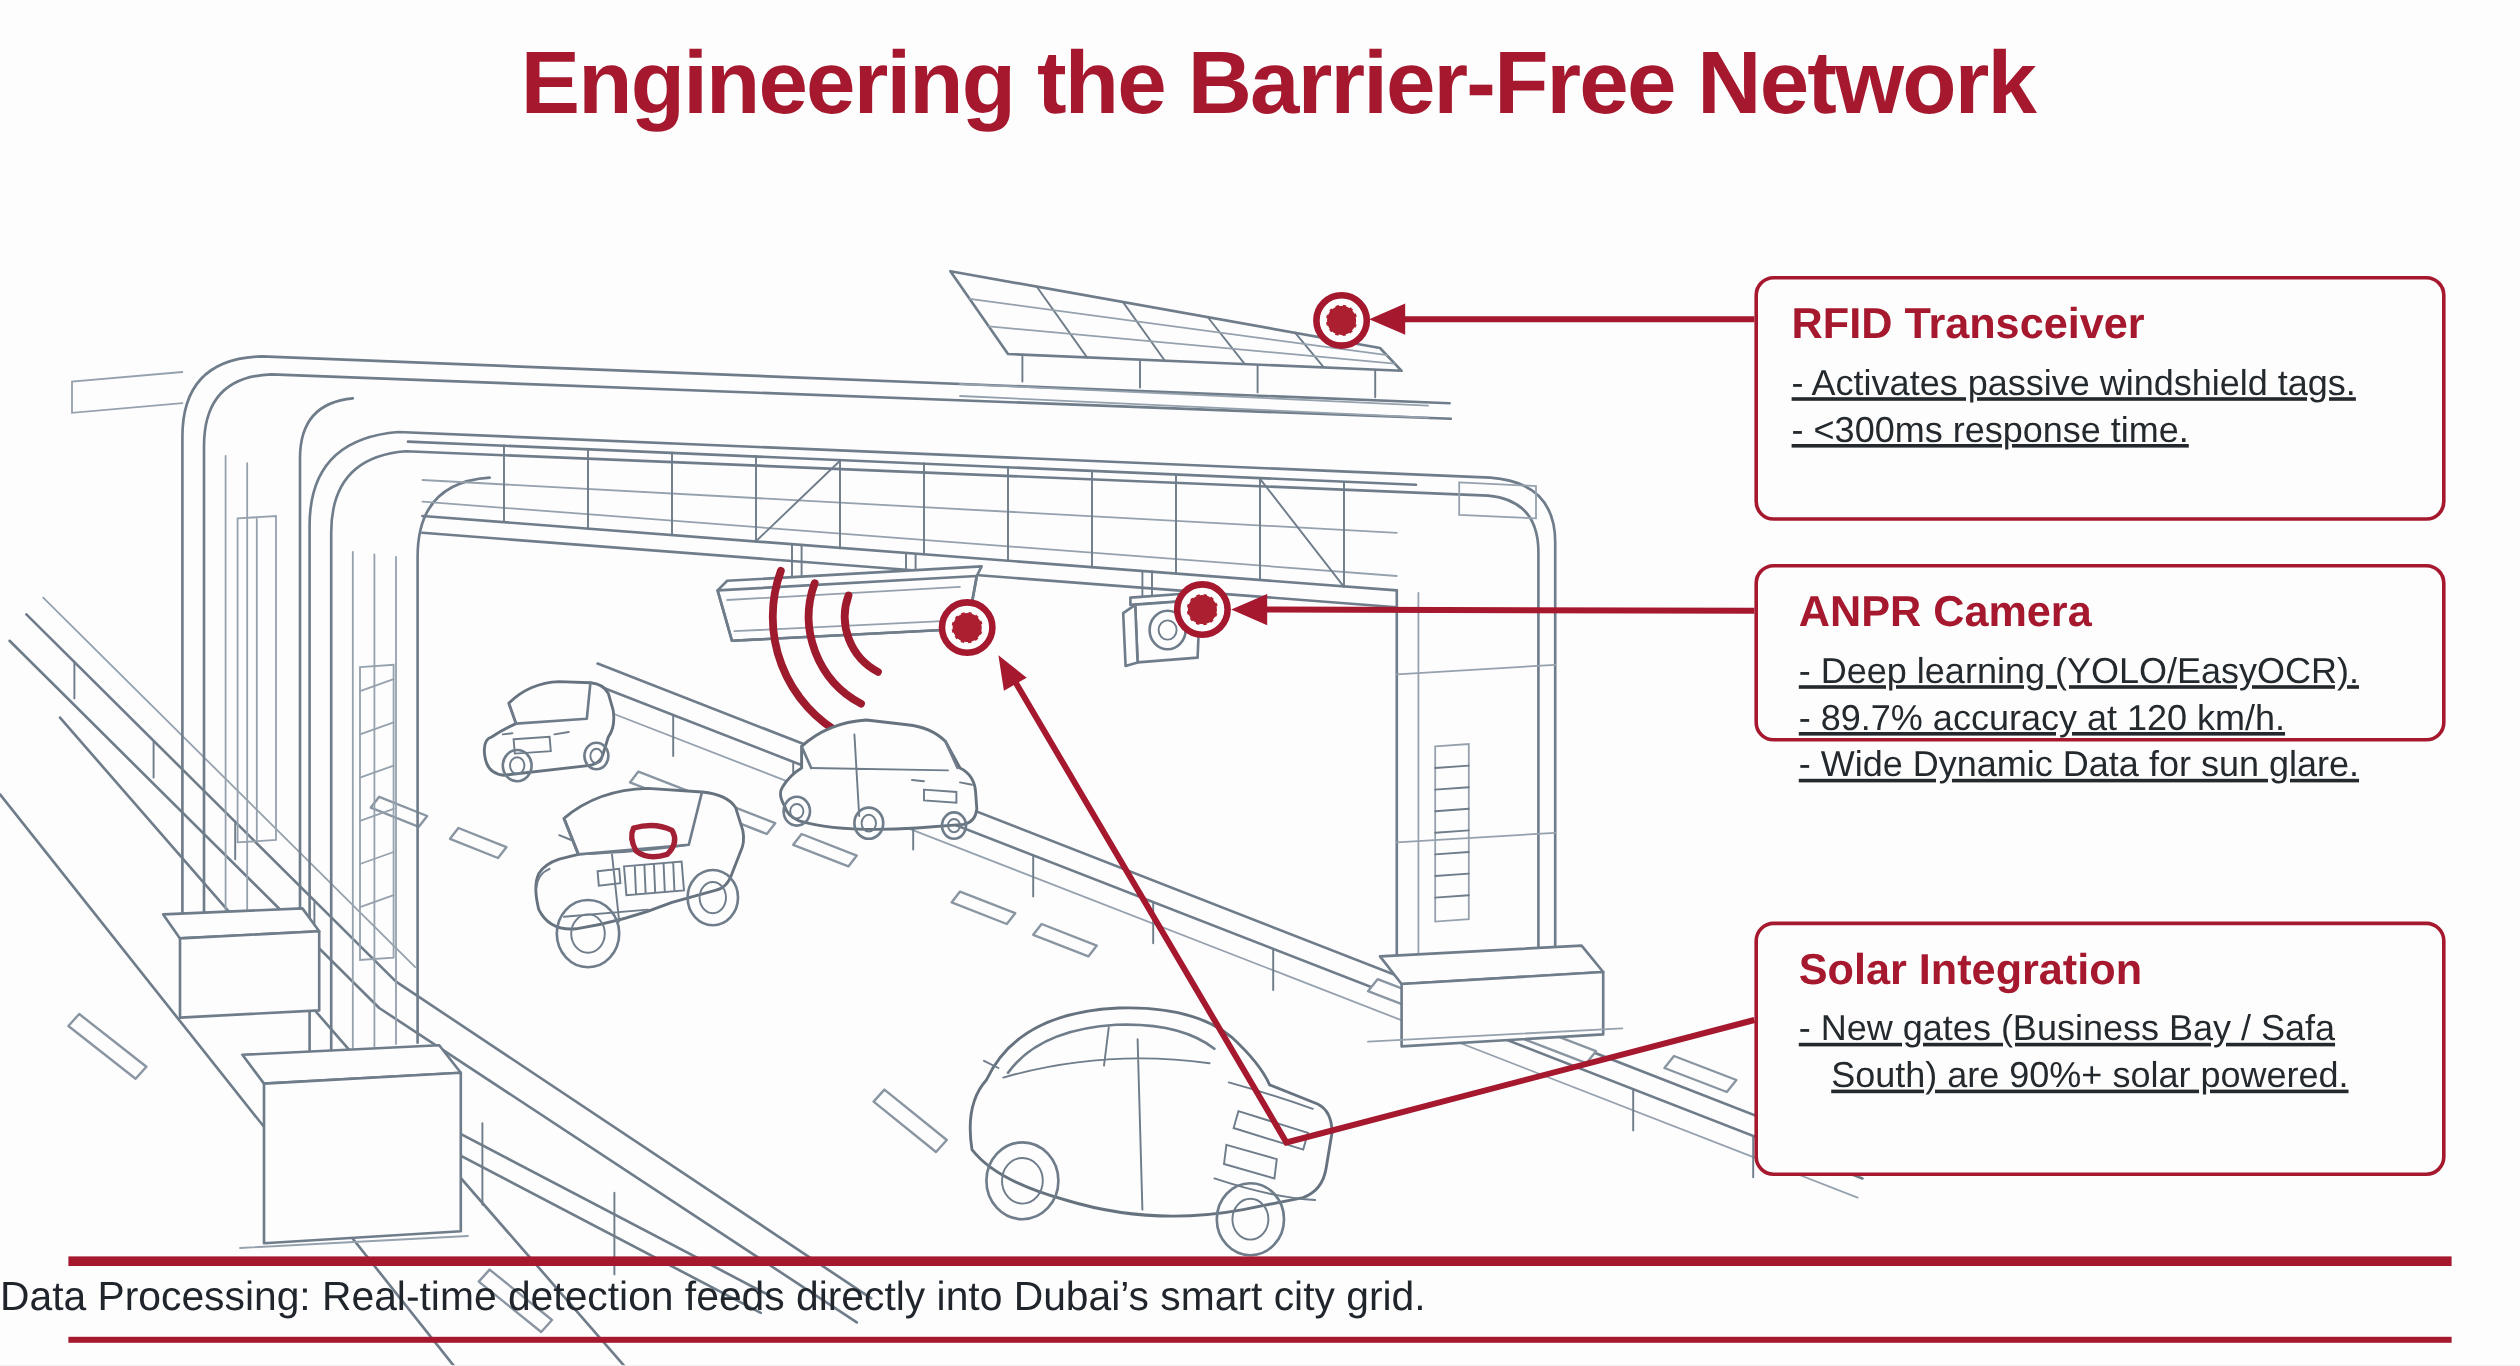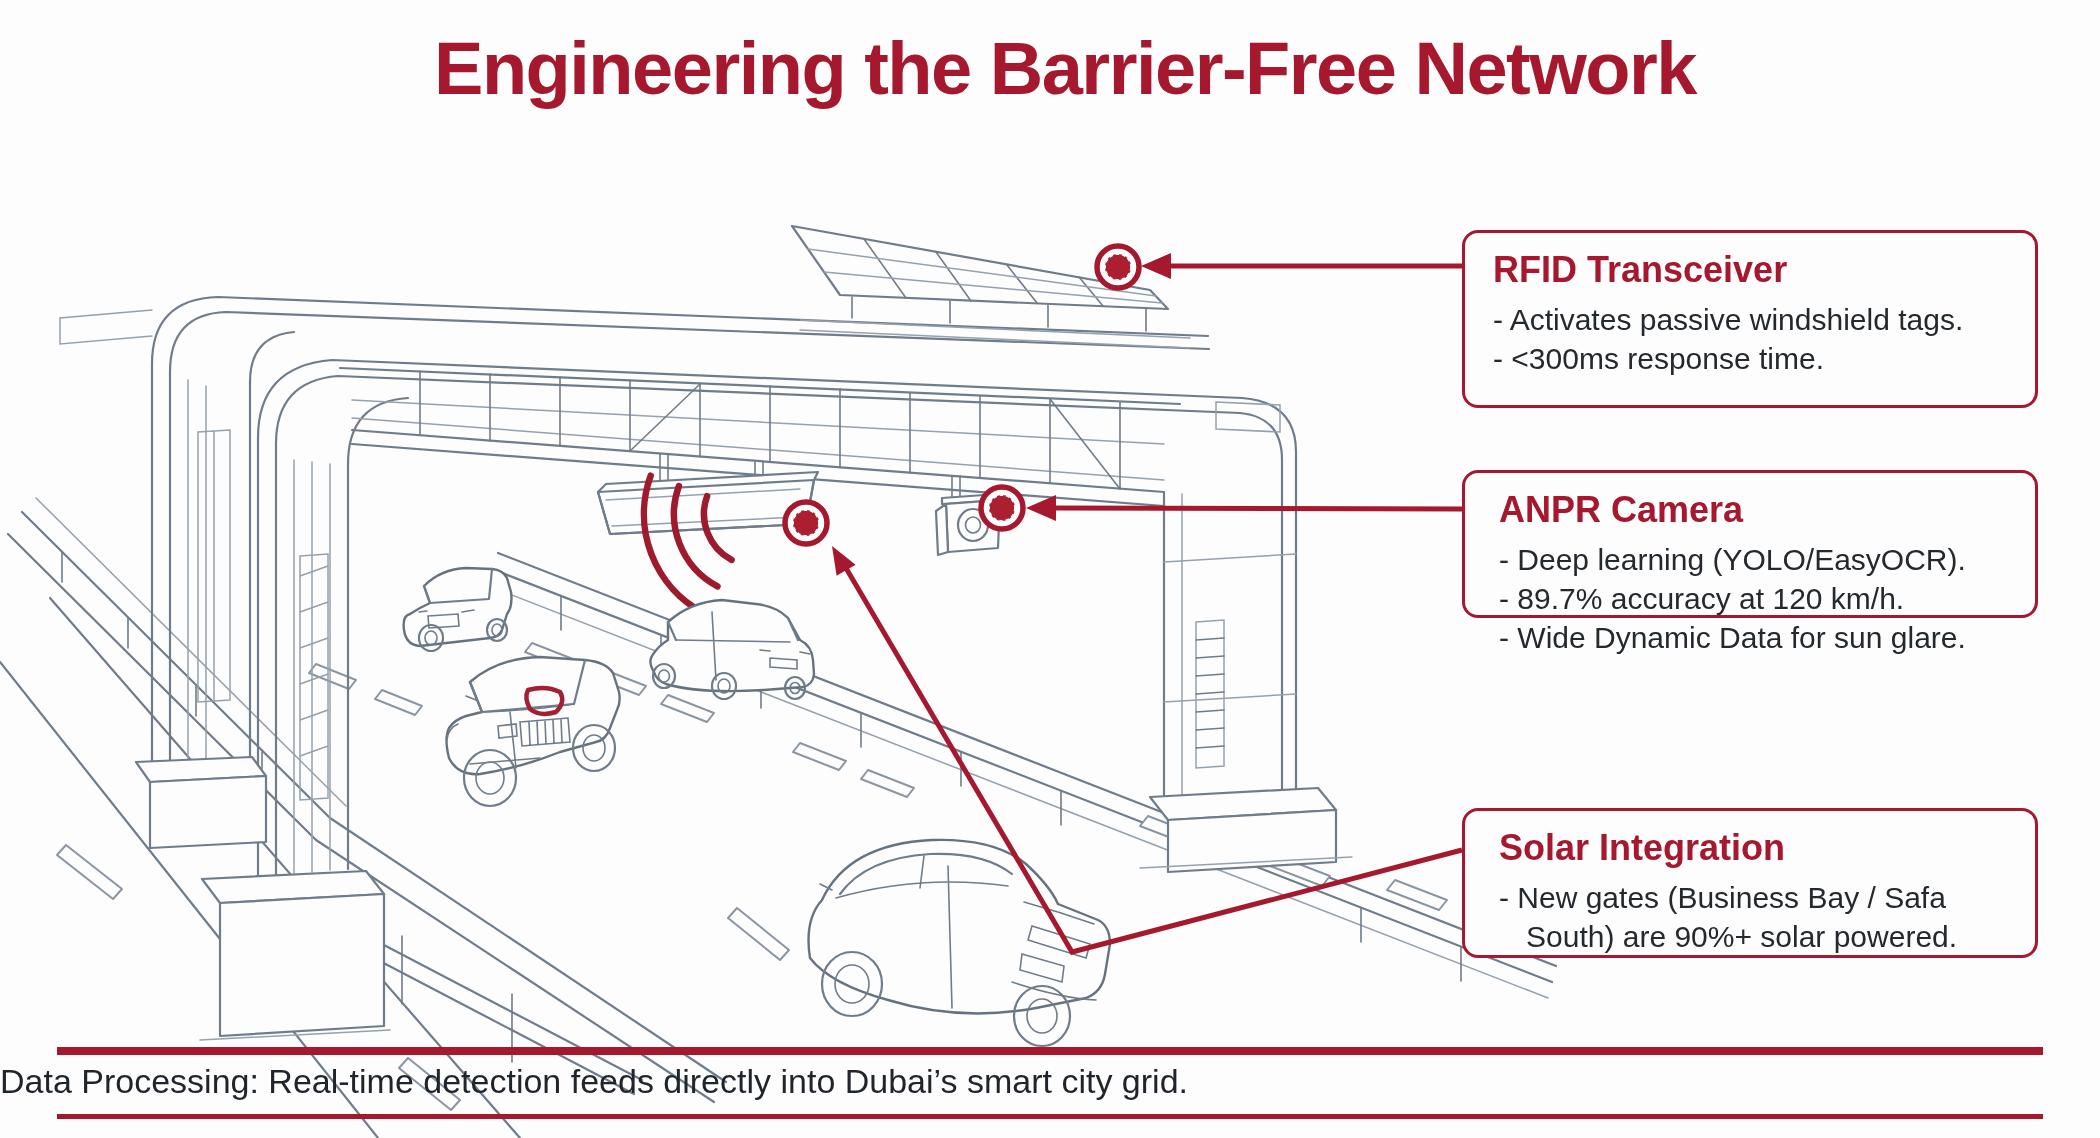--- a/index.html
+++ b/index.html
@@ -5,21 +5,21 @@
   html,body{margin:0;padding:0;background:#e8e8e8;}
   .page{position:relative;width:2100px;height:1138px;background:#FDFDFE;overflow:hidden;
         font-family:"Liberation Sans",sans-serif;}
   .page-title{position:absolute;top:26px;left:15px;width:100%;text-align:center;
         font-size:74px;font-weight:700;letter-spacing:-1.5px;color:#A5182E;}
   .diagram-svg{position:absolute;top:0;left:0;}
   .callout{position:absolute;left:1462px;width:576px;box-sizing:border-box;
         border:3px solid #A5182E;border-radius:16px;background:#FDFDFE;
         padding:16px 18px 12px 34px;}
   .callout-title{font-size:36px;font-weight:700;color:#A5182E;margin:0 0 9px 0;}
-  .bullet{font-size:30px;color:#24292E;line-height:39px;padding-left:27px;text-indent:-27px;}
+  .bullet{font-size:30px;color:#24292E;line-height:39px;padding-left:27px;text-indent:-27px;text-decoration:underline;}
   .footer-line{position:absolute;left:57px;width:1986px;background:#A5182E;}
   .footer-line-top{top:1047px;height:8px;}
   .footer-line-bottom{top:1114px;height:5px;}
   .footer-text{position:absolute;top:1062px;left:0;width:100%;text-align:left;
         font-size:34px;color:#1F252B;}
   
   .ln{fill:none;stroke:#6F7C8A;stroke-width:2.2;stroke-linecap:round;stroke-linejoin:round;}
   .lnt{fill:none;stroke:#6F7C8A;stroke-width:1.6;stroke-linecap:round;}
   .ln2{fill:none;stroke:#95A1AD;stroke-width:1.5;stroke-linecap:round;}
   .fillw{fill:#FDFDFE;stroke:#6F7C8A;stroke-width:2.2;stroke-linejoin:round;}
@@ -248,34 +248,34 @@
       <circle cx="1002" cy="508" r="13" fill="#AC1F30"></circle>
       <circle cx="1002" cy="508" r="13" fill="none" stroke="#FDFDFE" stroke-width="1.8" stroke-dasharray="3.5,3"></circle>
     </g>
     <g>
       <circle cx="806" cy="523" r="21" fill="#FDFDFE" stroke="#A5182E" stroke-width="5.5"></circle>
       <circle cx="806" cy="523" r="13" fill="#AC1F30"></circle>
       <circle cx="806" cy="523" r="13" fill="none" stroke="#FDFDFE" stroke-width="1.8" stroke-dasharray="3.5,3"></circle>
     </g>
   </svg>
 
-  <div class="callout" style="top:230px;height:178px;padding-left:28px;">
+  <div class="callout" style="top:230px;height:204px;padding-left:28px;">
     <div class="callout-title">RFID Transceiver</div>
     <div class="bullet">- Activates passive windshield tags.</div>
     <div class="bullet">- &lt;300ms response time.</div>
   </div>
 
   <div class="callout" style="top:470px;height:148px;">
     <div class="callout-title">ANPR Camera</div>
     <div class="bullet">- Deep learning (YOLO/EasyOCR).</div>
     <div class="bullet">- 89.7% accuracy at 120 km/h.</div>
     <div class="bullet">- Wide Dynamic Data for sun glare.</div>
   </div>
 
-  <div class="callout" style="top:768px;height:150px;margin-top:40px;">
+  <div class="callout" style="top:768px;height:212px;">
     <div class="callout-title">Solar Integration</div>
     <div class="bullet">- New gates (Business Bay / Safa South) are 90%+ solar powered.</div>
   </div>
 
   <div class="footer-line footer-line-top"></div>
   <div class="footer-text">Data Processing: Real-time detection feeds directly into Dubai’s smart city grid.</div>
   <div class="footer-line footer-line-bottom"></div>
 
 </div>
 

